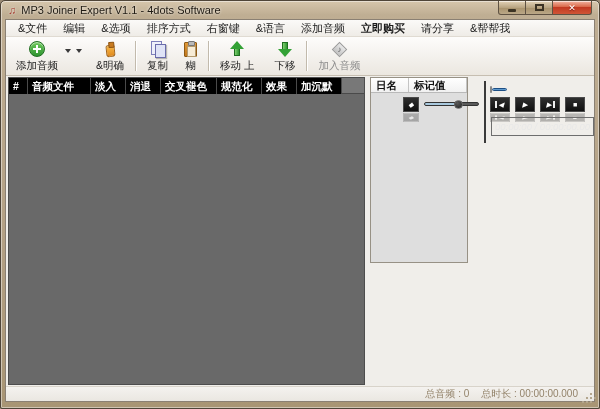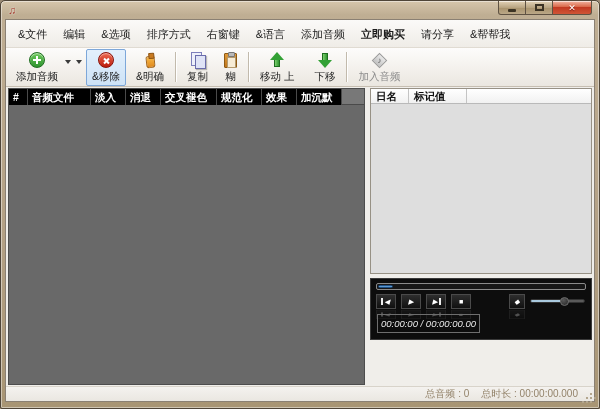--- a/index.html
+++ b/index.html
@@ -22,21 +22,21 @@
   .wbtn.close { width:39px; border-left:none; border-radius:0 0 3px 0;
     background:linear-gradient(#f2b5a2,#d96849 45%,#c23a22 50%,#cf5536); color:#fff; font-size:9px; text-shadow:0 1px 1px #7a1408; }
   .minbar { width:8px; height:3px; background:#3c3324; margin-top:5px; border-radius:1px; }
   .maxbox { width:9px; height:7px; border:2px solid #3c3324; background:transparent; }
 
   
   .client { position:absolute; top:18px; left:4px; right:4px; bottom:6px;
     background:#f0eeea; display:flex; flex-direction:column; border:1px solid #8a8073; }
 
   
-  .menubar { height:28px; background:linear-gradient(#fbfaf8,#efece7); display:flex; align-items:center;
+  .menubar { height:17px; background:linear-gradient(#fbfaf8,#efece7); display:flex; align-items:center;
     font-size:11px; color:#1c1c1c; padding-left:4px; border-bottom:1px solid #e0dbd2; flex:0 0 auto; }
   .mi { padding:0 8px; line-height:16px; white-space:nowrap; cursor:default; }
   .mi.bold { font-weight:bold; }
 
   
   .toolbar { height:39px; background:linear-gradient(#fdfcfb,#ebe7e0); border-bottom:1px solid #c6beb1;
     display:flex; align-items:center; padding:0 4px; flex:0 0 auto; }
   .tbtn { display:flex; flex-direction:column; align-items:center; justify-content:center;
     font-size:10.5px; color:#1d1d1d; padding:2px 5px 1px; border:1px solid transparent; border-radius:2px; white-space:nowrap; }
   .tbtn .ticon { height:17px; display:flex; align-items:center; justify-content:center; margin-bottom:1px; }
@@ -93,21 +93,21 @@
   .content { flex:1; position:relative; background:#f0eeea; }
 
   .left-panel { position:absolute; left:2px; top:1px; width:357px; bottom:1px;
     border:1px solid #4d4d4d; display:flex; flex-direction:column; background:#696969; }
   .file-header { height:16px; display:flex; flex:0 0 auto; }
   .fh-cell { background:#000; color:#fff; font-size:10.5px; font-weight:bold; line-height:16px;
     padding-left:4px; border-right:1px solid #4a4a4a; overflow:hidden; white-space:nowrap; }
   .fh-fill { flex:1; background:#787878; border-bottom:1px solid #4a4a4a; }
   .file-body { flex:1; background:#696969; }
 
-  .right-panel { position:absolute; left:364px; right:2px; top:1px; bottom:1px; display:flex; flex-direction:column; }
+  .right-panel { position:absolute; left:364px; right:2px; top:1px; bottom:1px; display:flex; flex-direction:row;gap:16px; }
   .tag-list { height:186px; border:1px solid #979185; background:#dedede; display:flex; flex-direction:column; flex:0 0 auto; }
   .tag-header { height:15px; background:linear-gradient(#ffffff,#f1f1f1); border-bottom:1px solid #b9b9b9; display:flex; flex:0 0 auto; }
   .th-cell { font-size:10.5px; font-weight:bold; color:#111; line-height:15px; padding-left:5px;
     border-right:1px solid #c4c4c4; white-space:nowrap; }
   .th-fill { flex:1; }
   .tag-body { flex:1; background:#dedede; }
 
   .player { margin-top:4px; height:62px; background:#0d0d0d; border:1px solid #3a3a3a; position:relative; flex:0 0 auto;font-style:italic; }
   .seek { position:absolute; left:5px; right:5px; top:4px; height:7px; background:#161616; border:1px solid #8a8a8a; border-radius:2px; }
   .seek-thumb { position:absolute; left:1px; top:1px; width:15px; height:3px; border-radius:2px;
@@ -137,20 +137,21 @@
   .grip::after { content:""; position:absolute; right:0; bottom:0; width:2px; height:2px; background:#b3a68e;
     box-shadow:-4px 4px 0 0 #b3a68e, 0 4px 0 0 #b3a68e, -4px 0 0 0 #b3a68e, -8px 4px 0 0 #b3a68e, 0 -4px 0 0 #b3a68e, 4px 0 0 0 #b3a68e; }
 </style>
 </head>
 <body>
 
 <div class="window">
 
   <div class="titlebar">
     <span class="app-icon">♫</span>
+    <span class="title">MP3 Joiner Expert V1.1 - 4dots Software</span>
     <div class="win-controls">
       <div class="wbtn min">
           <span class="minbar"></span>
         </div>
       <div class="wbtn max">
           <span class="maxbox"></span>
         </div>
       <div class="wbtn close">
           <span>✕</span>
         </div>
@@ -174,26 +175,20 @@
 
     <div class="toolbar">
       <div class="tbtn">
         <span class="ticon">
             <span class="ic-add"></span>
           </span>
         <span>添加音频</span>
       </div>
       <span class="drop"></span>
       <span class="drop"></span>
-      <div class="tbtn selected">
-        <span class="ticon">
-            <span class="ic-remove"></span>
-          </span>
-        <span>&amp;移除</span>
-      </div>
       <div class="tspace"></div>
       <div class="tbtn">
         <span class="ticon">
             <span class="ic-clear"></span>
           </span>
         <span>&amp;明确</span>
       </div>
       <div class="tsep"></div>
       <div class="tbtn">
         <span class="ticon">

